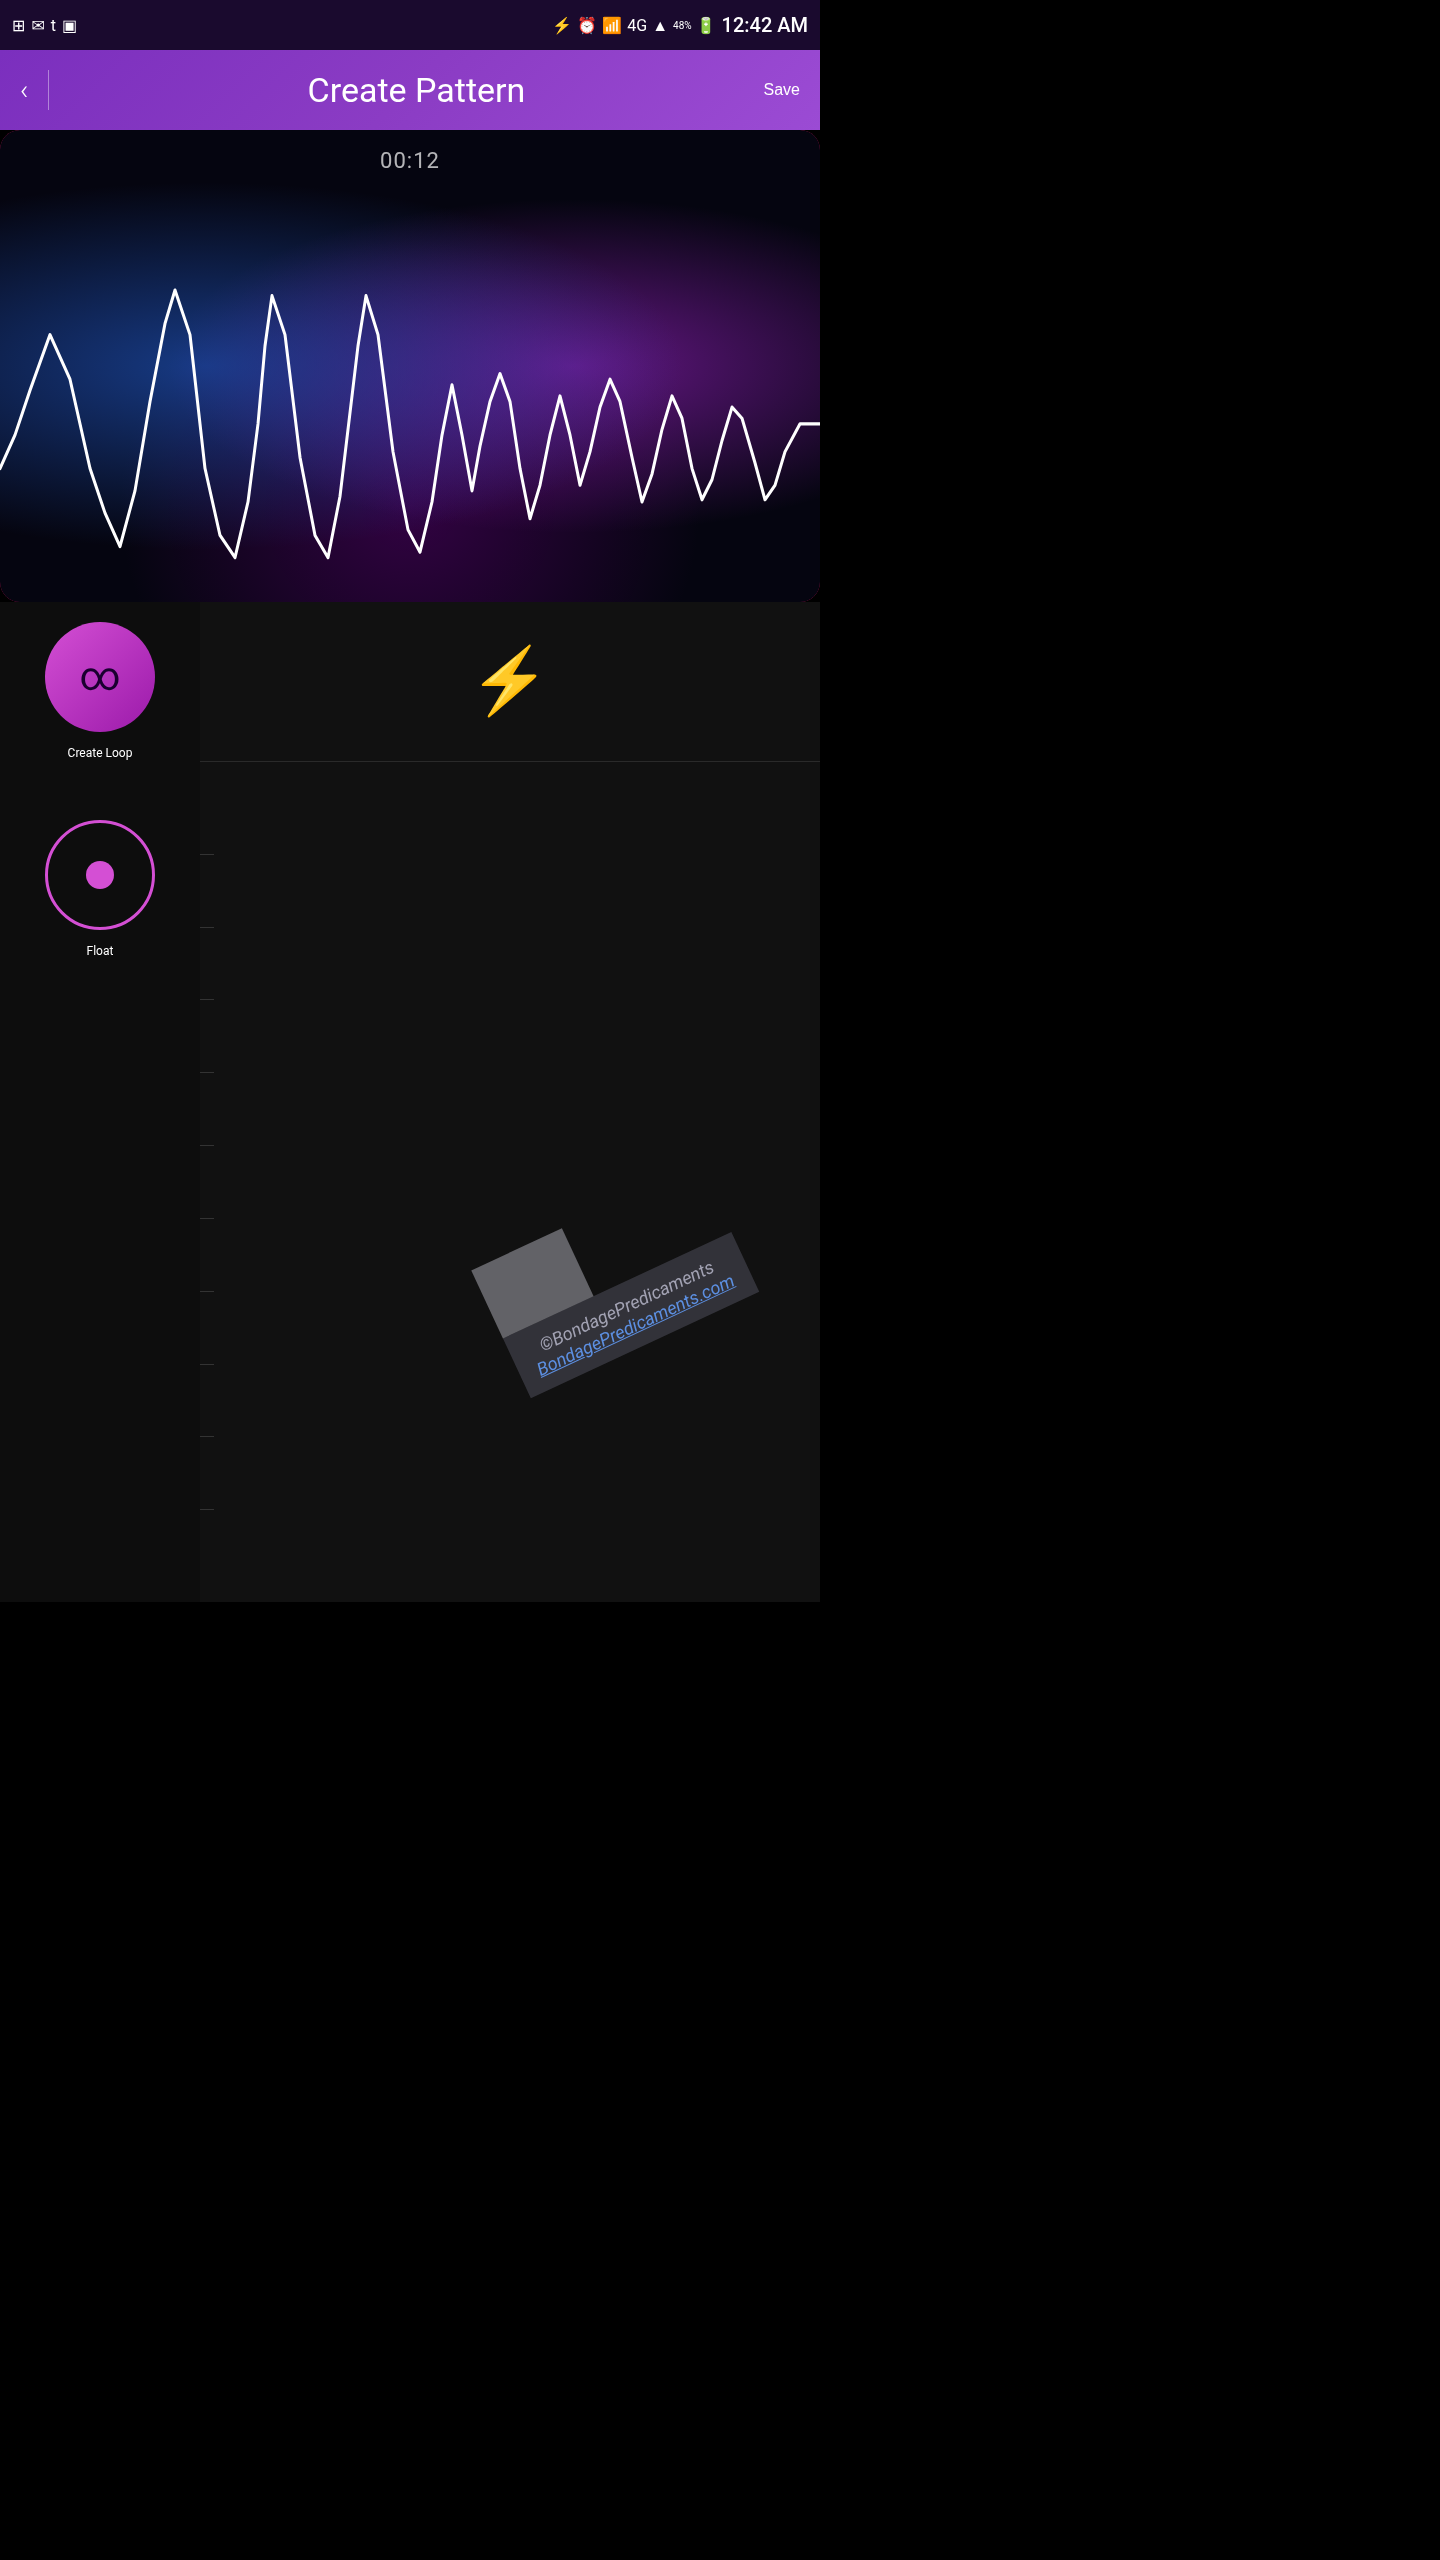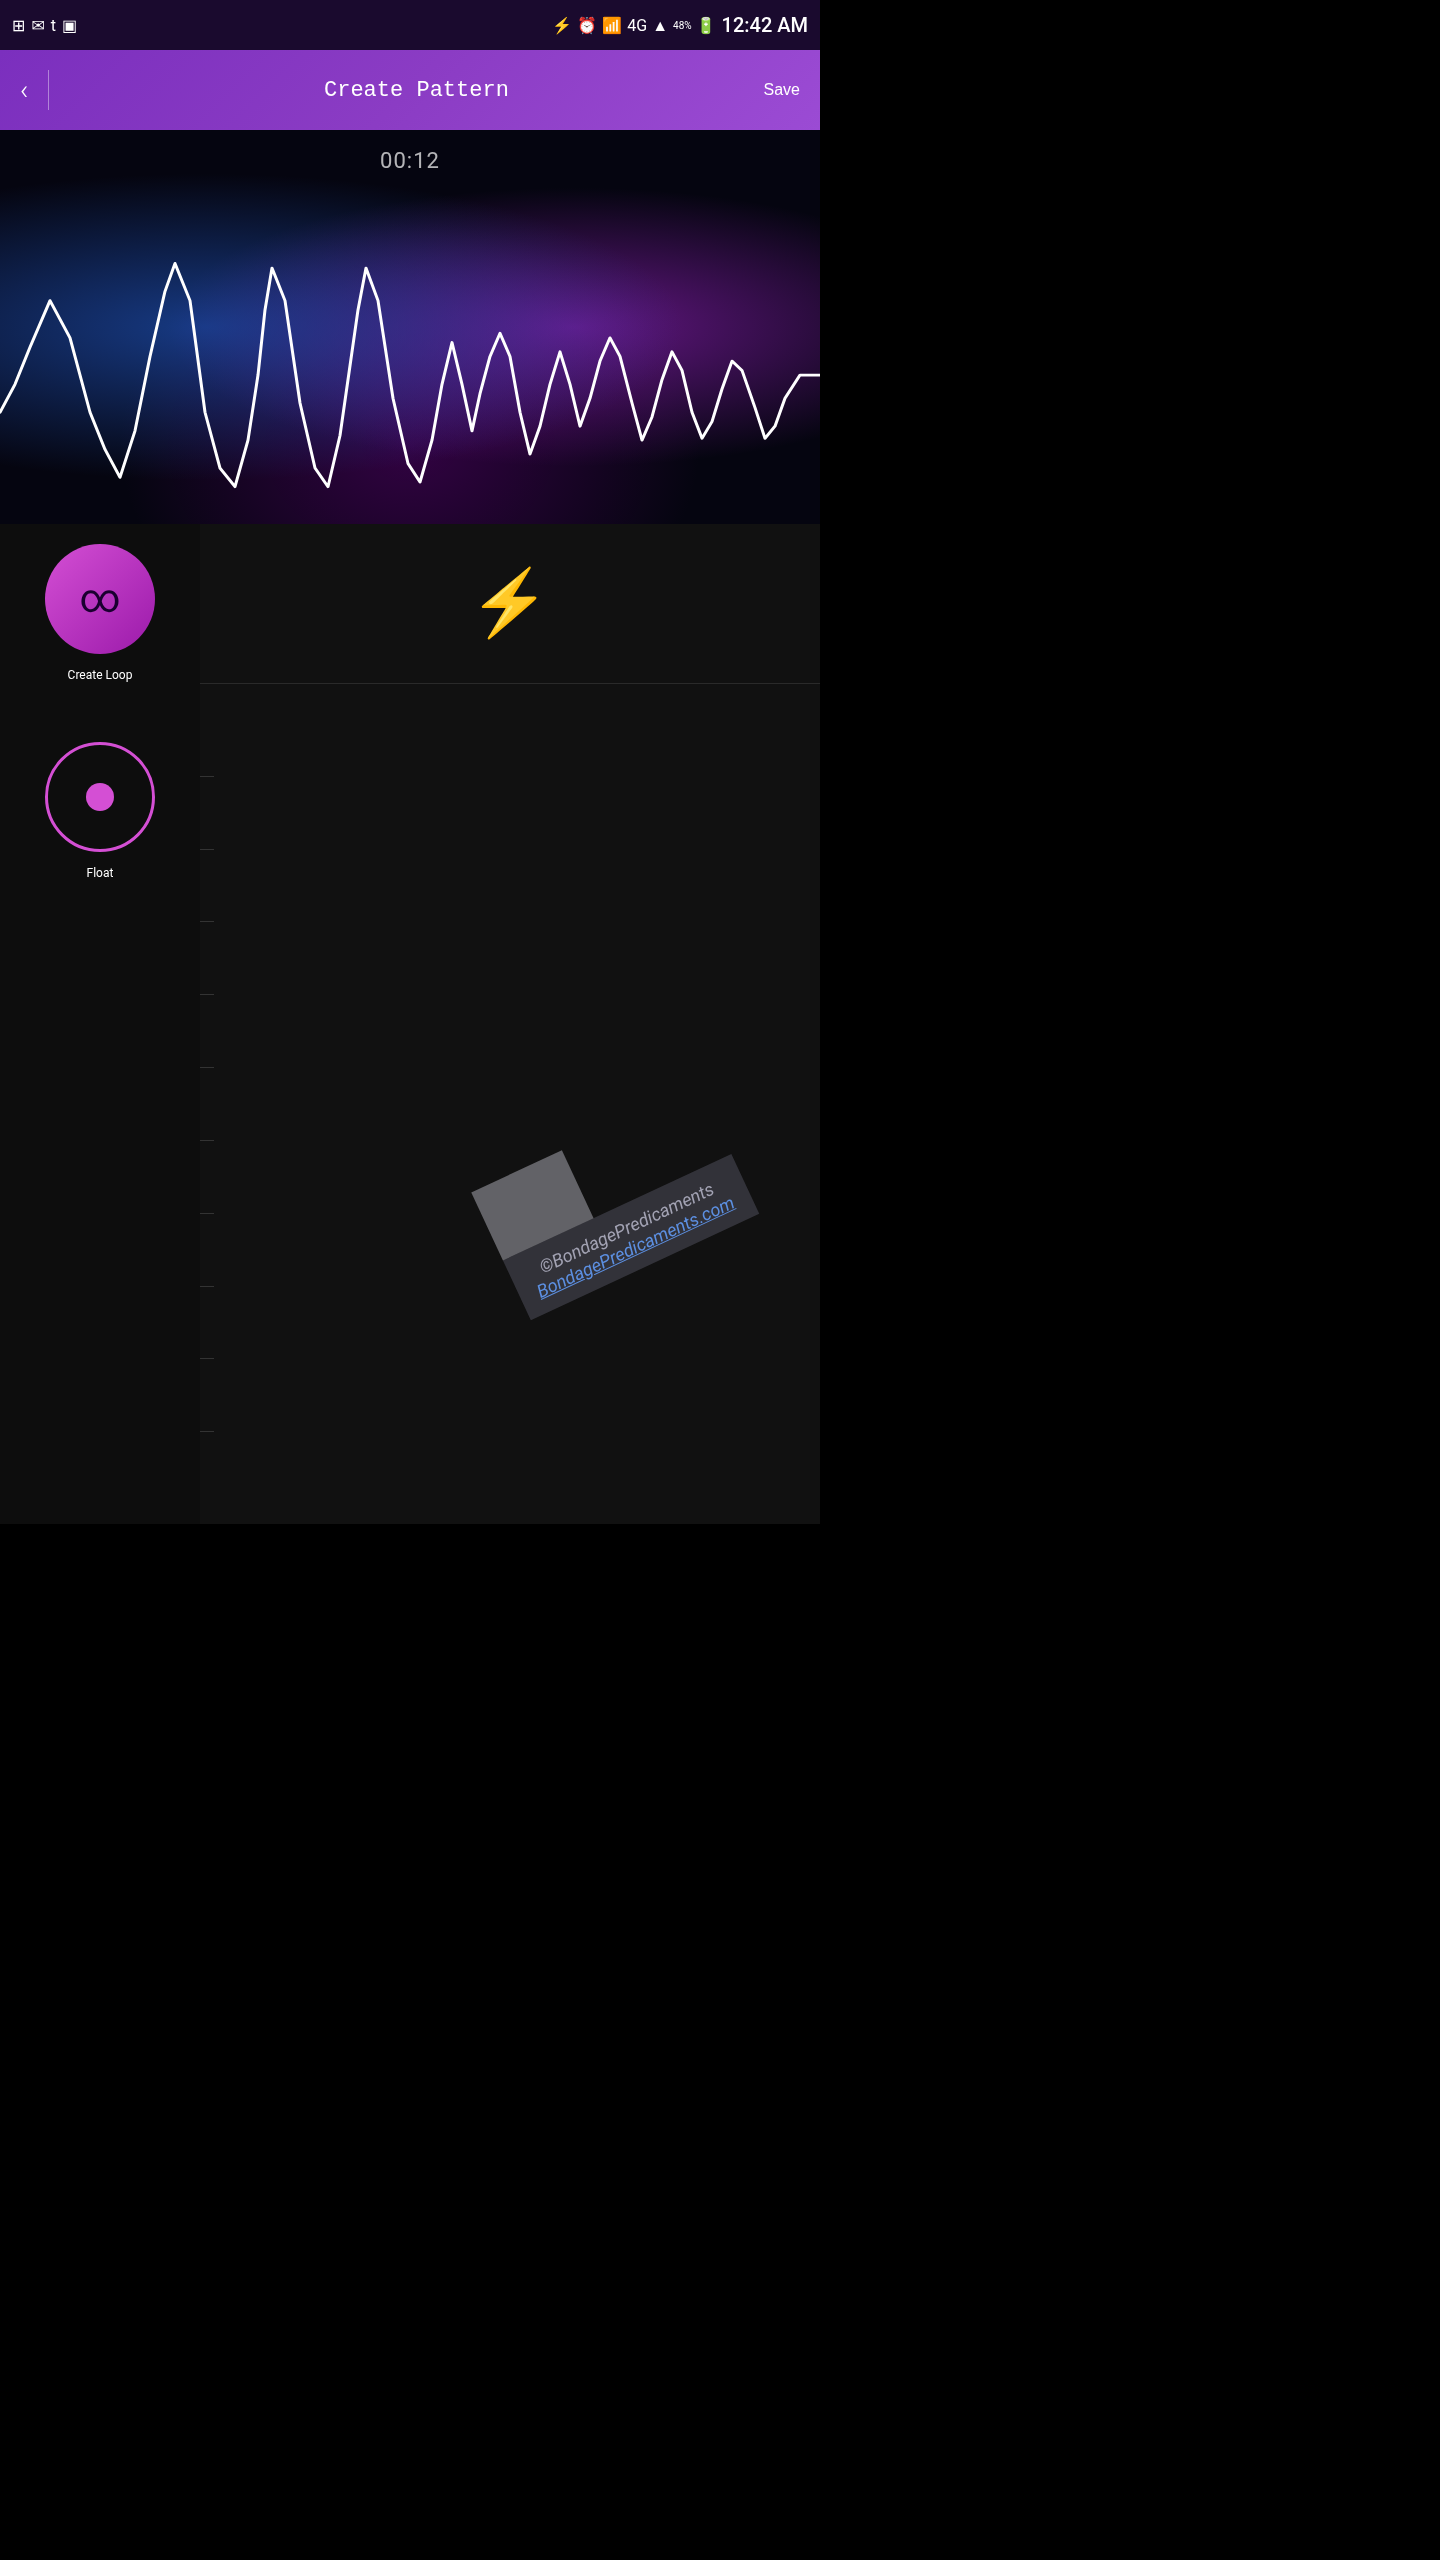--- a/index.html
+++ b/index.html
@@ -78,42 +78,42 @@
 
     .divider-line {
       width: 1px;
       height: 40px;
       background: rgba(255,255,255,0.4);
       margin-left: 10px;
     }
 
     .header-title {
       color: #fff;
-      font-size: 22px;
+      font-size: 34px;
       font-weight: 400;
       margin-left: 20px;
-      font-family: Liberation Mono, monospace;
     }
 
     .save-btn {
       color: #fff;
       font-size: 16px;
       font-weight: 400;
       cursor: pointer;
       background: none;
       border: none;
     }
 
     
     #waveform-area {
       width: 100%;
-      height: 394px;
+      height: 472px;
       position: relative;
       overflow: hidden;
       background: #be185d;
+      border-radius: 20px;
     }
 
     .waveform-bg {
       position: absolute;
       inset: 0;
       background:
         radial-gradient(ellipse at 25% 50%, rgba(30, 80, 180, 0.7) 0%, transparent 55%),
         radial-gradient(ellipse at 70% 50%, rgba(140, 30, 180, 0.7) 0%, transparent 50%),
         radial-gradient(ellipse at 50% 80%, rgba(80, 0, 100, 0.6) 0%, transparent 50%),
         #050510;

